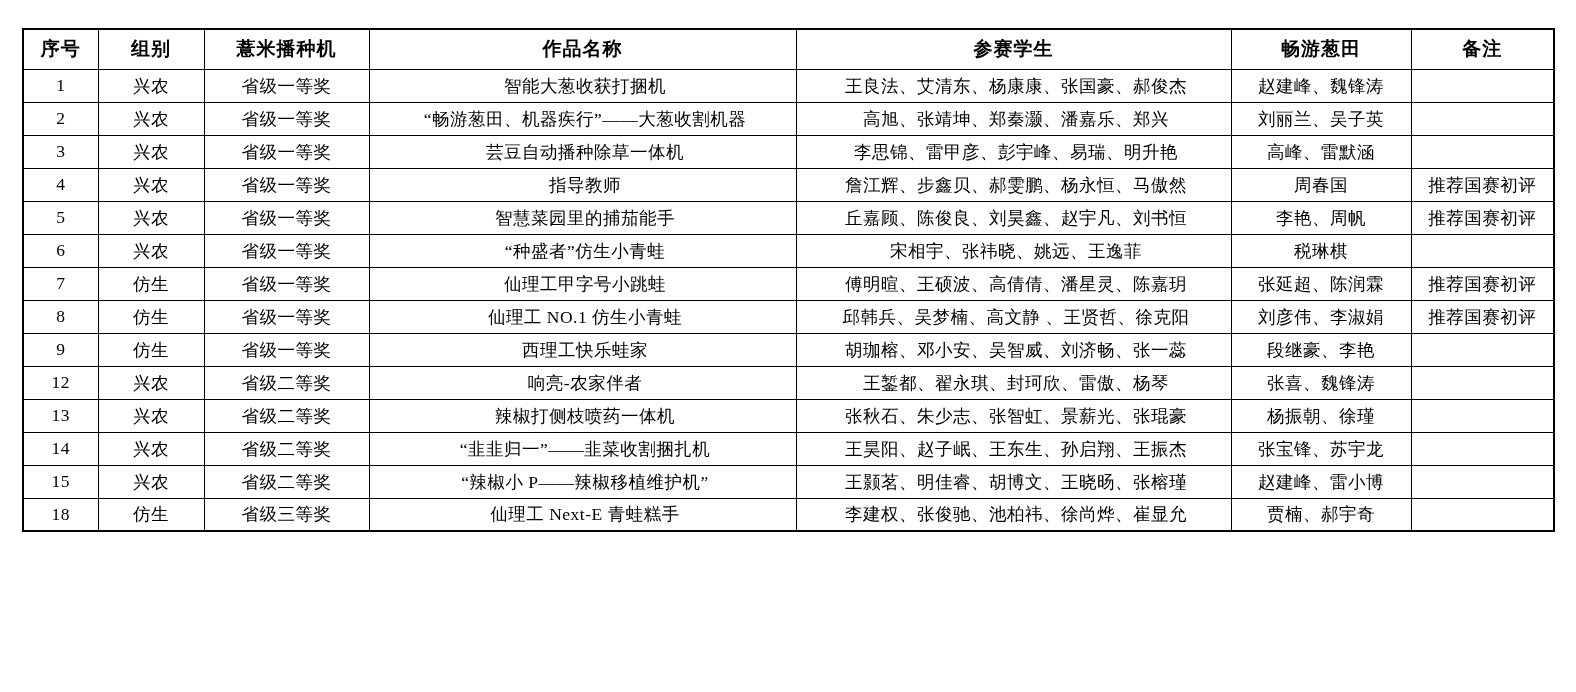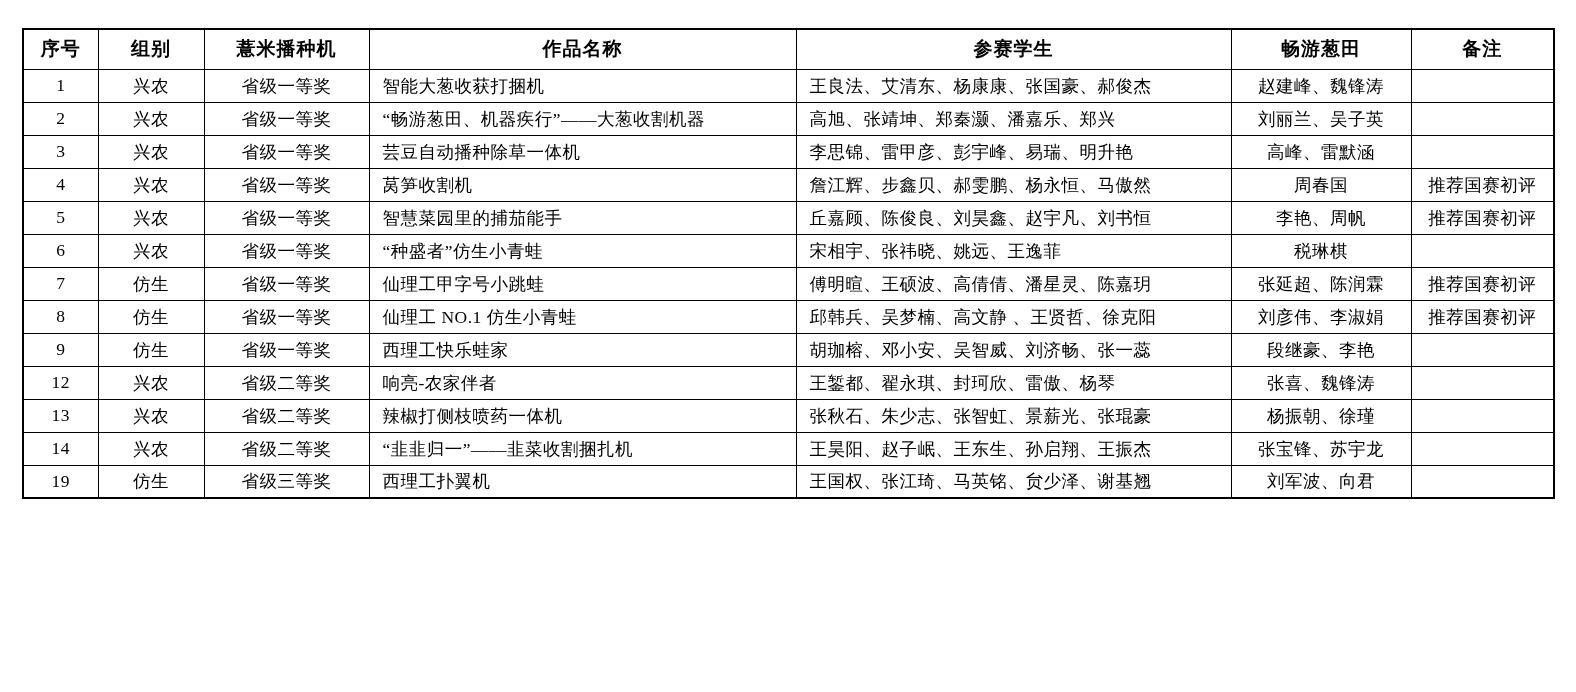--- a/index.html
+++ b/index.html
@@ -33,21 +33,21 @@
     font-size: 19px;
     text-align: center;
     letter-spacing: 1px;
   }
   table.awards td {
     height: 33px;
     font-size: 17.5px;
     letter-spacing: 0.5px;
   }
   td.c { text-align: center; }
-  td.l { text-align: left; padding-left: 13px; padding-right: 2px; }
+  td.l { text-align: center; padding-left: 7px; padding-right: 2px; }
 </style>
 </head>
 <body>
 
 <div class="sheet">
   <table class="awards">
     <colgroup>
       <col style="width:75px">
       <col style="width:106px">
       <col style="width:165px">
@@ -92,21 +92,21 @@
           <td class="c">省级一等奖</td>
           <td class="l">芸豆自动播种除草一体机</td>
           <td class="l">李思锦、雷甲彦、彭宇峰、易瑞、明升艳</td>
           <td class="c">高峰、雷默涵</td>
           <td class="c"></td>
         </tr>
         <tr>
           <td class="c">4</td>
           <td class="c">兴农</td>
           <td class="c">省级一等奖</td>
-          <td class="l">莴笋收割机</td>
+          <td class="l">指导教师</td>
           <td class="l">詹江辉、步鑫贝、郝雯鹏、杨永恒、马傲然</td>
           <td class="c">周春国</td>
           <td class="c">推荐国赛初评</td>
         </tr>
         <tr>
           <td class="c">5</td>
           <td class="c">兴农</td>
           <td class="c">省级一等奖</td>
           <td class="l">智慧菜园里的捕茄能手</td>
           <td class="l">丘嘉顾、陈俊良、刘昊鑫、赵宇凡、刘书恒</td>
@@ -170,23 +170,32 @@
         <tr>
           <td class="c">14</td>
           <td class="c">兴农</td>
           <td class="c">省级二等奖</td>
           <td class="l">“韭韭归一”——韭菜收割捆扎机</td>
           <td class="l">王昊阳、赵子岷、王东生、孙启翔、王振杰</td>
           <td class="c">张宝锋、苏宇龙</td>
           <td class="c"></td>
         </tr>
         <tr>
-          <td class="c">19</td>
+          <td class="c">15</td>
+          <td class="c">兴农</td>
+          <td class="c">省级二等奖</td>
+          <td class="l">“辣椒小 P——辣椒移植维护机”</td>
+          <td class="l">王颢茗、明佳睿、胡博文、王晓旸、张榕瑾</td>
+          <td class="c">赵建峰、雷小博</td>
+          <td class="c"></td>
+        </tr>
+        <tr>
+          <td class="c">18</td>
           <td class="c">仿生</td>
           <td class="c">省级三等奖</td>
-          <td class="l">西理工扑翼机</td>
-          <td class="l">王国权、张江琦、马英铭、贠少泽、谢基翘</td>
-          <td class="c">刘军波、向君</td>
+          <td class="l">仙理工 Next-E 青蛙糕手</td>
+          <td class="l">李建权、张俊驰、池柏祎、徐尚烨、崔显允</td>
+          <td class="c">贾楠、郝宇奇</td>
           <td class="c"></td>
         </tr>
       </tbody>
   </table>
 </div>
 
 </body></html>

